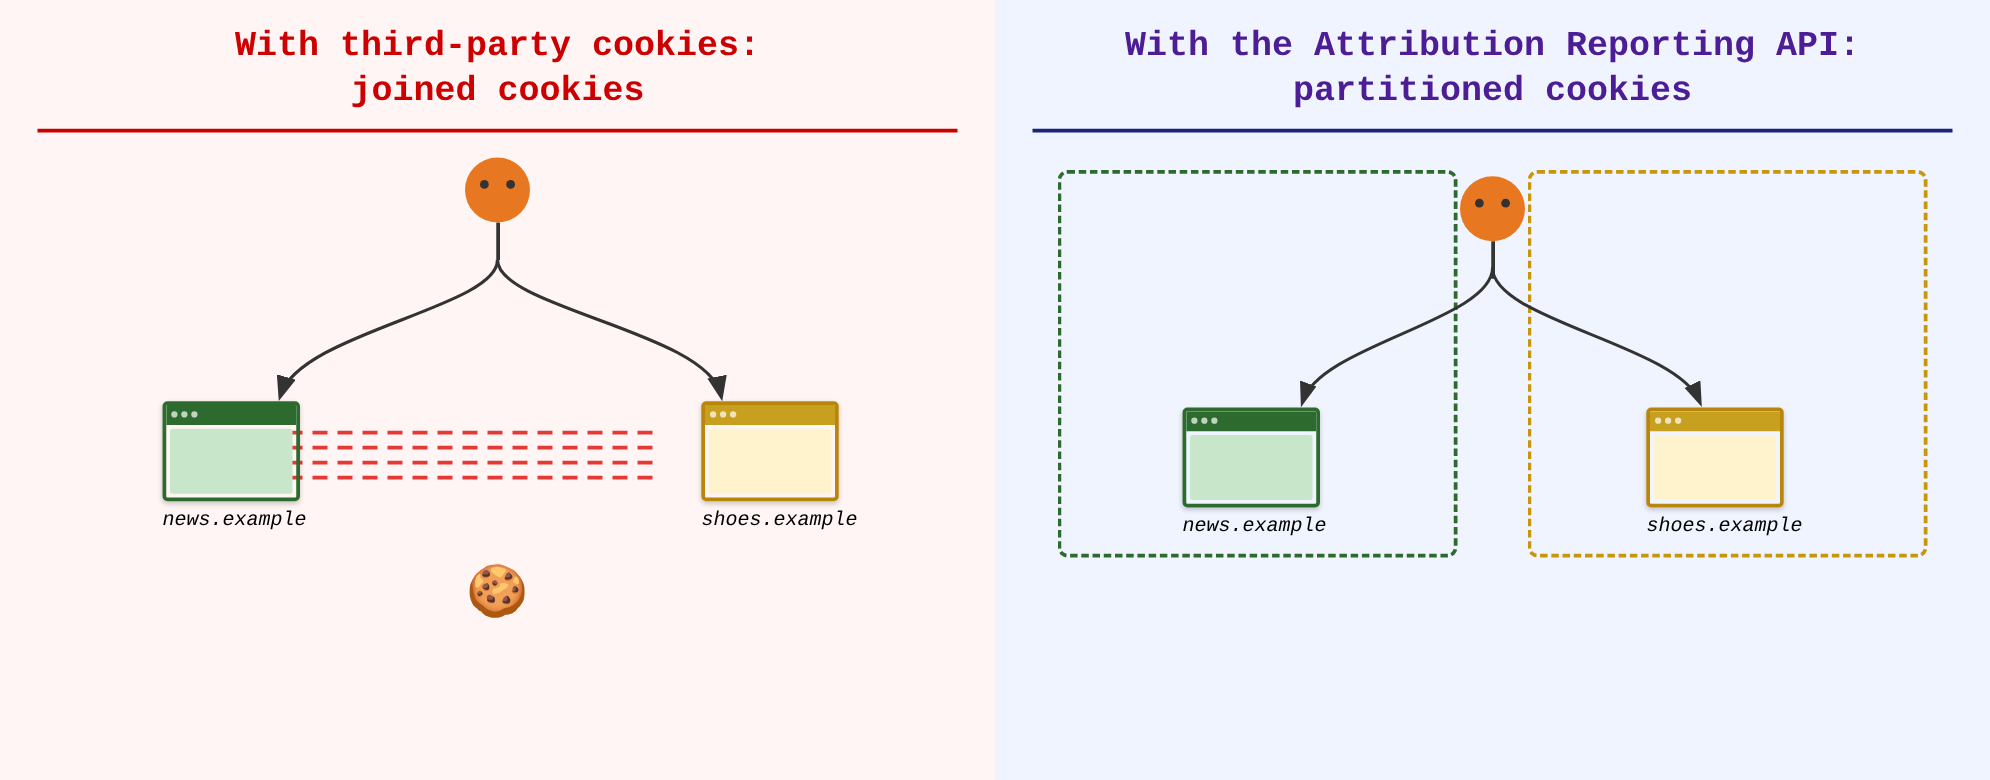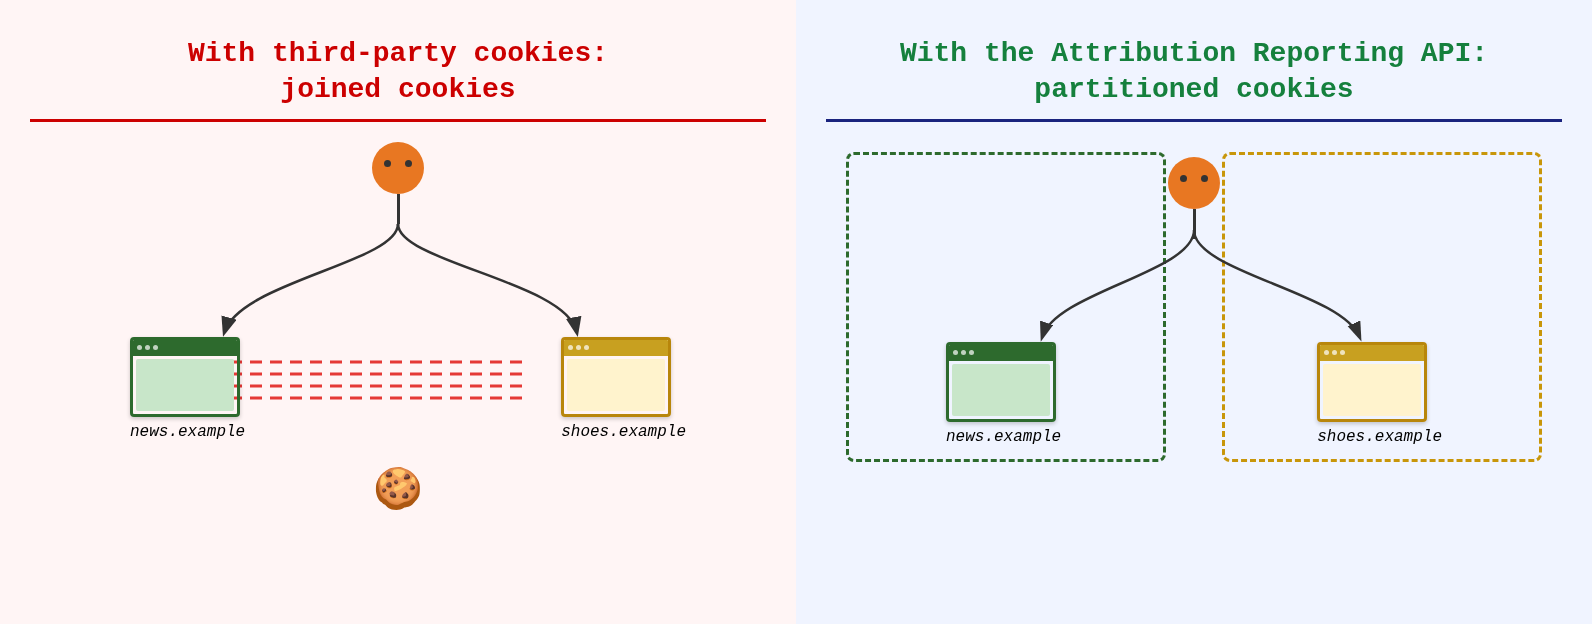--- a/index.html
+++ b/index.html
@@ -11,21 +11,21 @@
       display: flex;
       flex-direction: row;
       overflow: hidden;
     }
 
     .panel {
       flex: 1;
       display: flex;
       flex-direction: column;
       align-items: center;
-      padding: 36px 30px 20px 30px;
+      padding: 20px 30px 20px 30px;
     }
 
     .panel-left {
       background: #fff5f5;
     }
 
     .panel-right {
       background: #f0f4ff;
     }
 
@@ -36,21 +36,21 @@
       text-align: center;
       line-height: 1.3;
       margin-bottom: 10px;
     }
 
     .panel-title-left {
       color: #cc0000;
     }
 
     .panel-title-right {
-      color: #15803d;
+      color: #4c1d95;
     }
 
     .divider {
       width: 100%;
       height: 3px;
       margin-bottom: 20px;
     }
 
     .divider-left { background: #cc0000; }
     .divider-right { background: #1a237e; }

